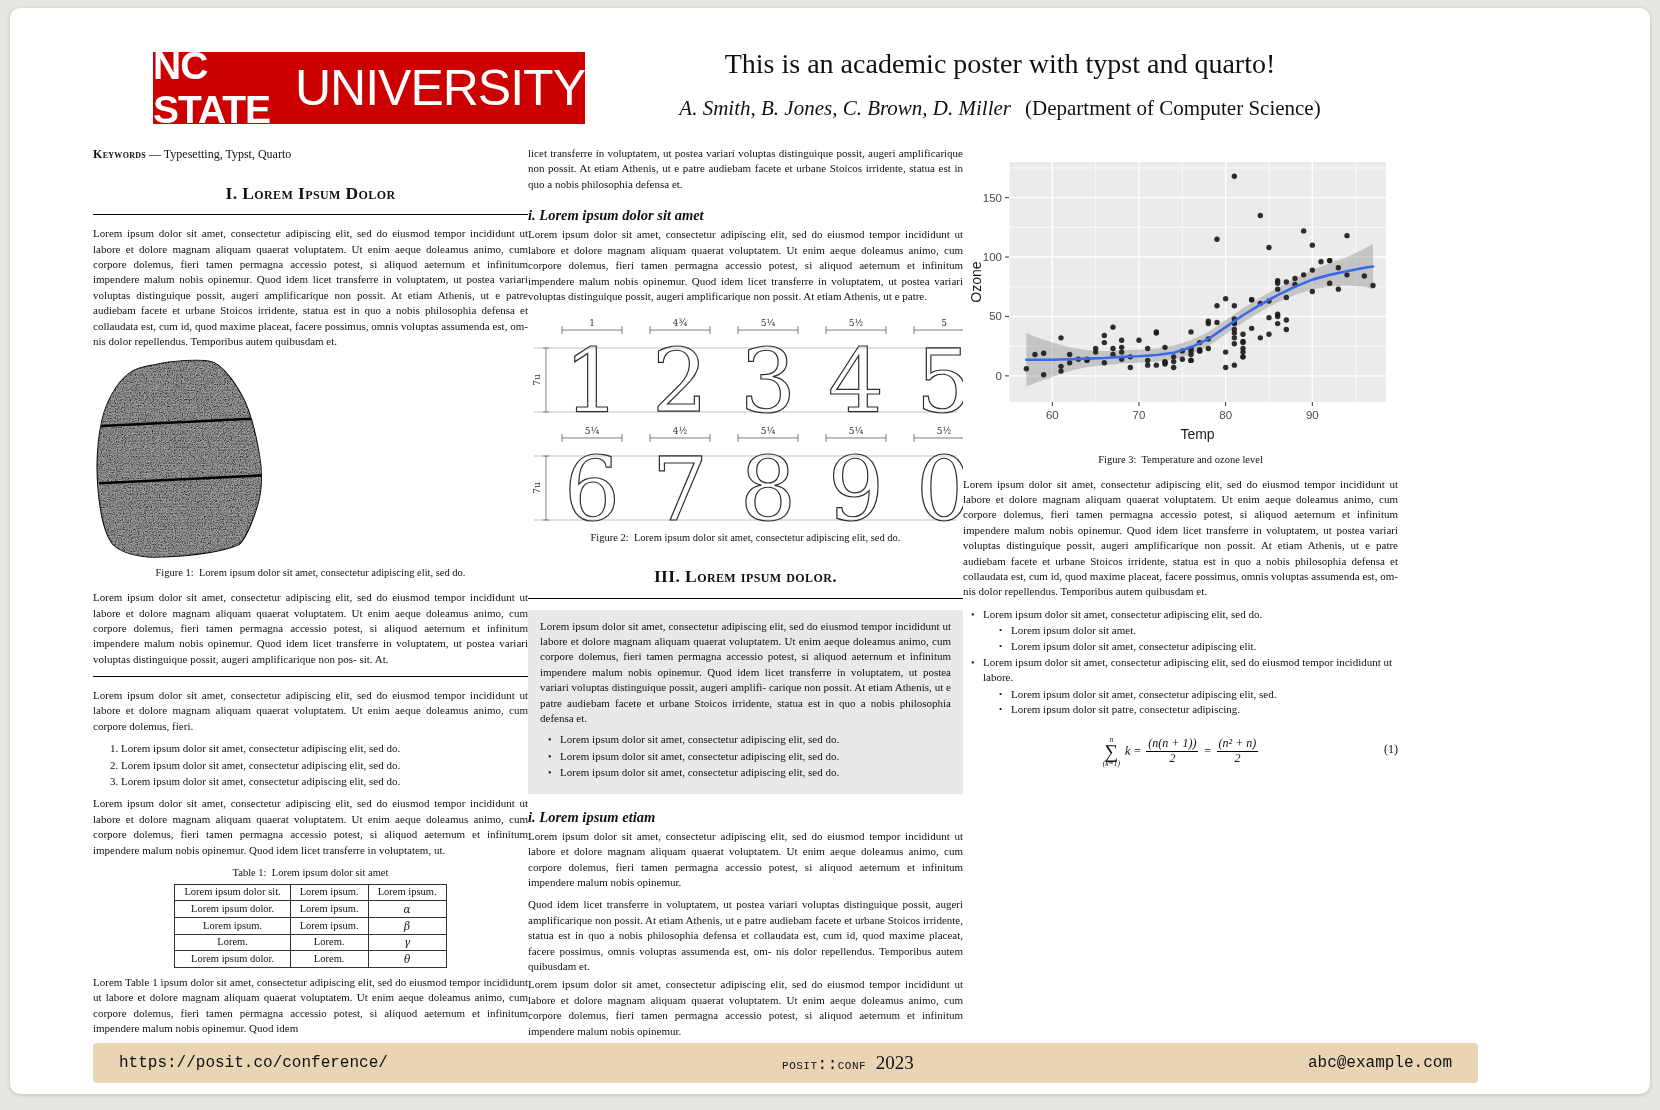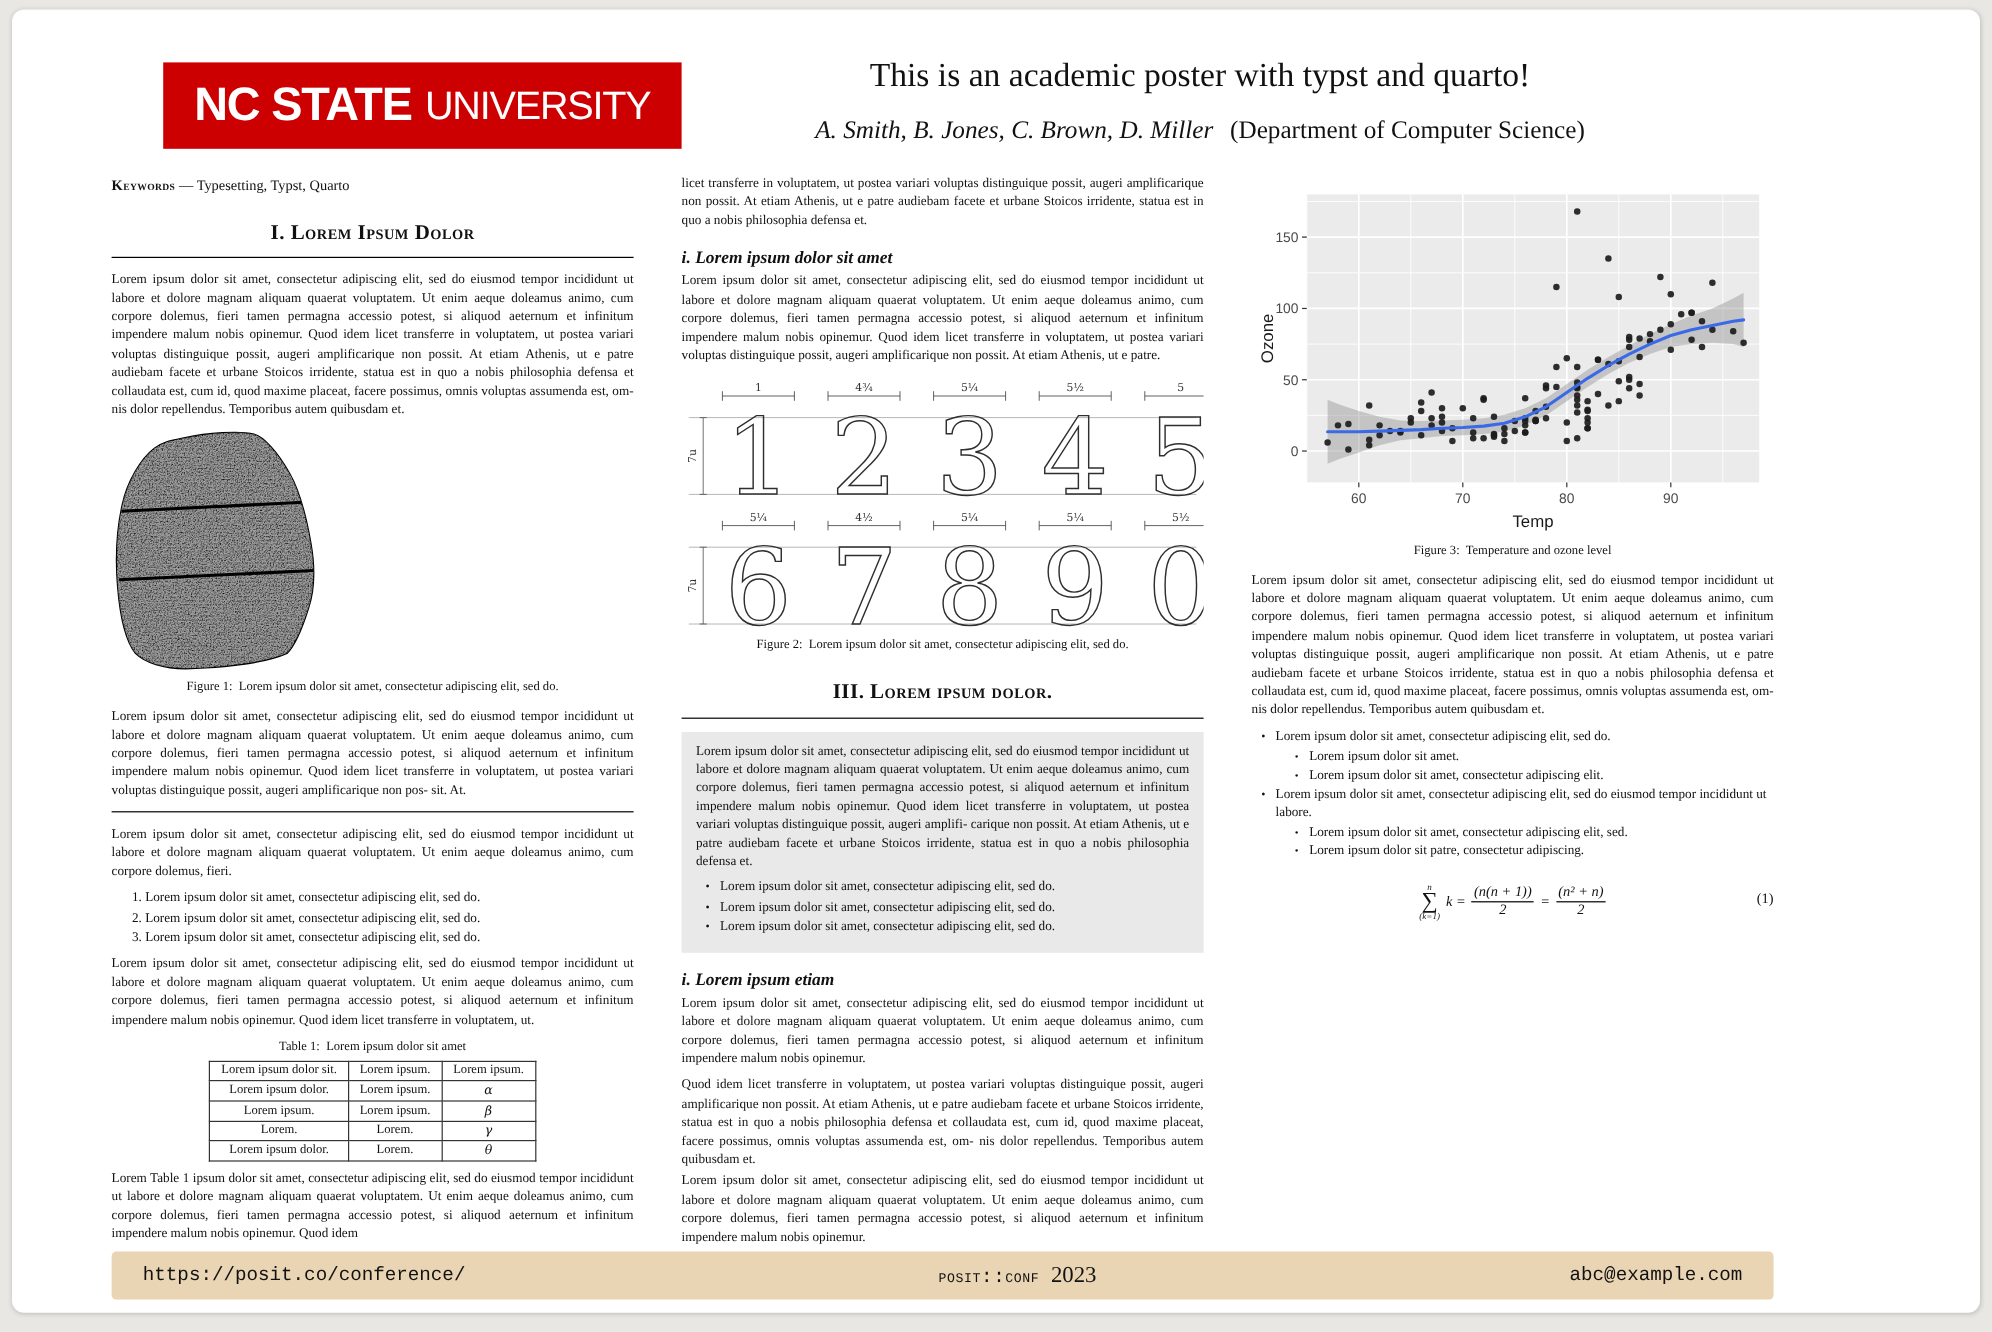--- a/index.html
+++ b/index.html
@@ -2,33 +2,33 @@
 <html><head>
 <meta charset="utf-8">
 <style>
   html,body{margin:0;padding:0;}
   body{width:1660px;height:1110px;background:#e9e7e4;position:relative;overflow:hidden;
        font-family:"Liberation Serif",serif;color:#111;}
   .poster{position:absolute;left:10px;top:8px;width:1640px;height:1086px;background:#ffffff;
           border-radius:10px;box-shadow:0 1px 4px rgba(0,0,0,.18);overflow:hidden;}
 
   
-  .logo{position:absolute;left:126px;top:44px;width:432px;height:72px;display:flex;
+  .logo{position:absolute;left:143px;top:44px;width:432px;height:72px;display:flex;
         align-items:center;justify-content:center;gap:11px;font-family:"Liberation Sans",sans-serif;
         color:#fff;letter-spacing:-1px;}
   .logo .l1{font-weight:bold;font-size:39px;}
-  .logo .l2{font-weight:normal;font-size:33px;}
+  .logo .l2{font-weight:normal;font-size:50px;}
   .header-text{position:absolute;left:530px;top:40px;width:920px;text-align:center;}
   .title{font-size:28px;font-weight:normal;margin:0;}
   .authors{font-size:21px;margin-top:16px;}
   .authors .names{font-style:italic;}
   .authors .affil{margin-left:14px;}
 
   
-  .columns{position:absolute;left:83px;top:138px;width:1385px;display:flex;gap:40px;}
+  .columns{position:absolute;left:83px;top:138px;width:1385px;display:flex;}
   .col{width:435px;font-size:11px;line-height:1.4;text-align:justify;}
   .col p{margin:0 0 7px 0;}
   .keywords{margin-top:10px;font-size:12px;}
   .kw{font-variant:small-caps;font-weight:bold;letter-spacing:.3px;}
   h2.sect{font-size:17.5px;font-variant:small-caps;font-weight:600;text-align:center;
           letter-spacing:.4px;margin:18px 0 0 0;}
   .rule{border-bottom:1.1px solid #000;margin:9px 0 11px 0;}
   h3.subsect{font-size:14.5px;font-style:italic;font-weight:bold;text-align:left;margin:13px 0 2px 0;}
   .figure{text-align:center;margin:10px 0 2px 0;}
   .caption{font-size:10.5px;text-align:center;margin:5px 0 9px 0;}

